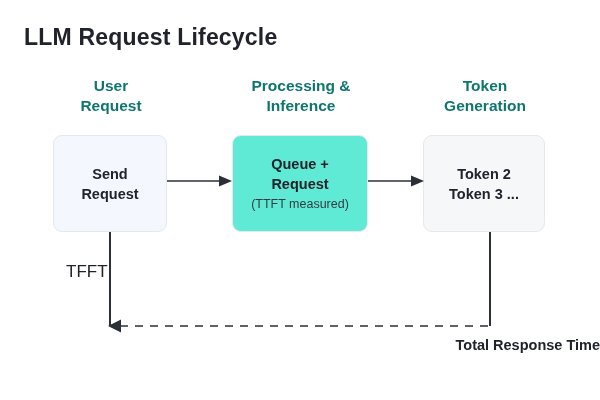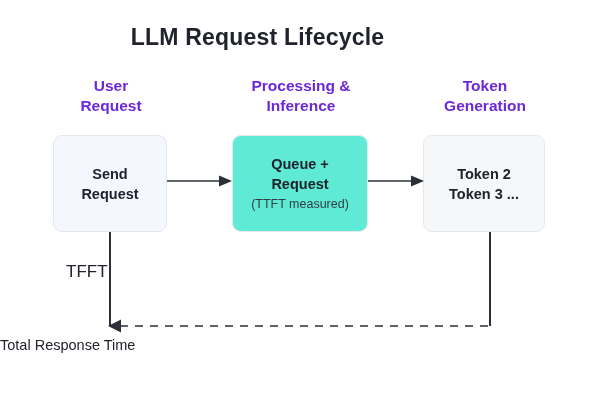--- a/index.html
+++ b/index.html
@@ -18,34 +18,35 @@
     width: 600px;
     height: 400px;
   }
 
   
   .title {
     position: absolute;
     left: 0;
     top: 24px;
     width: 515px;
-    text-align: center;
+    text-align: left;
     font-size: 23px;
     font-weight: bold;
     color: #20232b;
     letter-spacing: 0.2px;
+    padding-left: 24px;
   }
 
   
   .col-head {
     position: absolute;
     text-align: center;
     font-size: 15.5px;
     font-weight: bold;
-    color: #6d28d9;
+    color: #0f766e;
     line-height: 20px;
   }
   .col-head .l2 { display: block; }
   #head-user       { left: 45px;  top: 76px; width: 132px; }
   #head-processing { left: 222px; top: 76px; width: 158px; }
   #head-token      { left: 420px; top: 76px; width: 130px; }
 
   
   .stage-box {
     position: absolute;
@@ -125,23 +126,23 @@
     font-size: 17px;
     color: #20232b;
     text-align: right;
     width: 38px;
   }
   #label-total {
     position: absolute;
     left: 0;
     top: 337px;
     width: 600px;
-    text-align: left;
+    text-align: right;
     font-size: 14.5px;
-    font-weight: normal;
+    font-weight: bold;
     color: #20232b;
   }
 </style>
 </head>
 <body>
 
 <div id="canvas">
 
   <div class="title">LLM Request Lifecycle</div>
 

